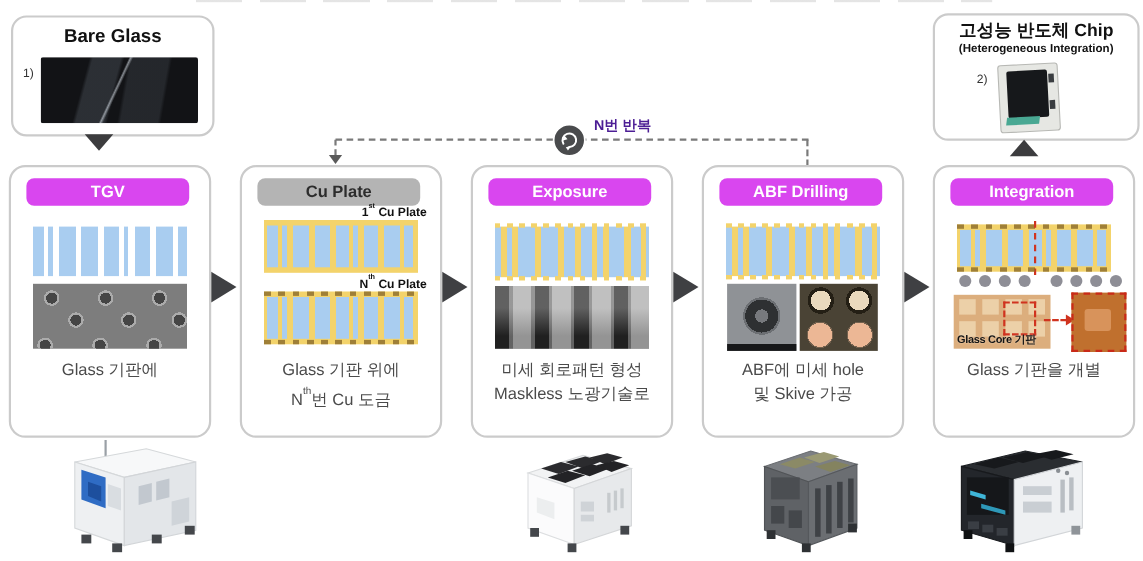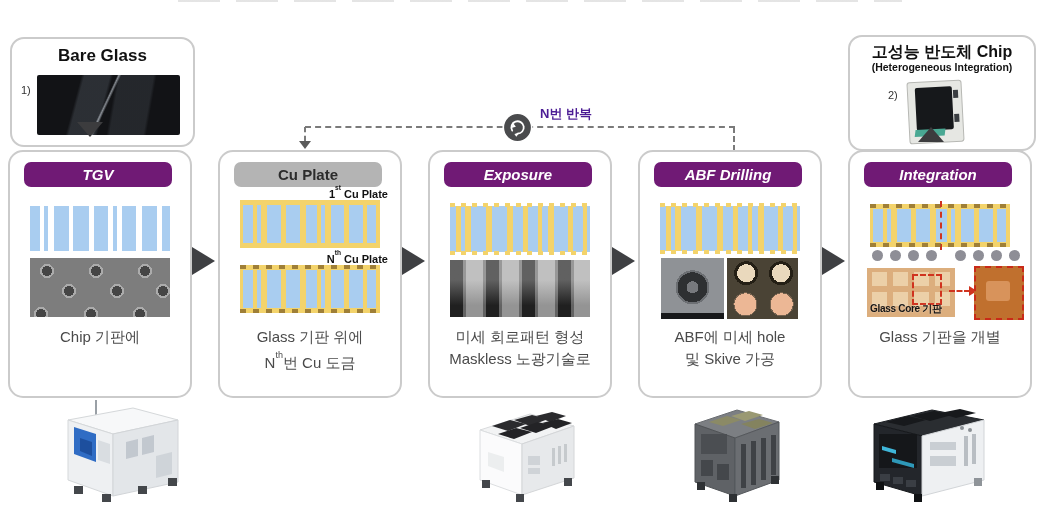--- a/index.html
+++ b/index.html
@@ -4,21 +4,21 @@
 <style>
   html,body{margin:0;padding:0;background:#ffffff;}
   body{font-family:"Liberation Sans","DejaVu Sans",sans-serif;}
   #stage{position:relative;width:1039px;height:510px;background:#ffffff;overflow:hidden;}
 
   
   .top-crop{position:absolute;left:178px;top:0;width:724px;height:2px;
     background:repeating-linear-gradient(90deg,#d9d9d9 0 42px,transparent 42px 58px);opacity:.7;}
 
   
-  .io-box{position:absolute;background:#fff;border:2px solid #cbcbcb;border-radius:14px;margin-top:23px;}
+  .io-box{position:absolute;background:#fff;border:2px solid #cbcbcb;border-radius:14px;}
   #src-box{left:10px;top:14px;width:181px;height:106px;}
   #src-box .ttl{margin-top:7px;text-align:center;font-size:17px;font-weight:800;color:#111;}
   .footnote{position:absolute;font-size:11px;color:#333;}
   #src-box .footnote{left:9px;top:45px;}
   .glass-img{position:absolute;left:25px;top:36px;width:143px;height:60px;background:#121316;border-radius:2px;
     background-image:
       linear-gradient(115deg,transparent 47%,rgba(225,233,242,.55) 48%,transparent 49.4%),
       linear-gradient(105deg,transparent 28%,rgba(160,175,190,.18) 30% 46%,transparent 48%),
       linear-gradient(100deg,transparent 52%,rgba(160,175,190,.13) 54% 76%,transparent 78%);}
   #res-box{left:848px;top:12px;width:184px;height:112px;}
@@ -43,21 +43,21 @@
   #loop-v-right{left:733px;top:127px;height:24px;}
   .loop-head{position:absolute;left:299px;top:141px;width:0;height:0;
     border-left:6px solid transparent;border-right:6px solid transparent;border-top:8px solid #5a5a5a;}
   .loop-icon{position:absolute;left:502px;top:112px;width:31px;height:31px;}
   .loop-label{position:absolute;left:540px;top:105px;font-size:13px;font-weight:800;color:#4c1d95;}
 
   
   .card{position:absolute;top:150px;width:180px;height:244px;background:#fff;border:2px solid #cbcbcb;border-radius:15px;}
   .hdr{position:absolute;left:14px;top:10px;width:148px;height:25px;border-radius:7px;
     text-align:center;line-height:25px;font-size:15px;font-weight:700;}
-  .hdr.blue{background:#701a75;color:#ffffff;font-style:italic;}
+  .hdr.blue{background:#d946ef;color:#ffffff;}
   .hdr.gray{background:#b4b4b4;color:#2c2c2c;}
   .desc{position:absolute;left:0;right:0;top:174px;text-align:center;font-size:15px;color:#4a4a4a;line-height:22px;}
   sup{font-size:60%;position:relative;top:-0.45em;font-weight:inherit;}
   .step-arrow{position:absolute;top:247px;width:0;height:0;
     border-top:14px solid transparent;border-bottom:14px solid transparent;border-left:23px solid #3f4043;}
 
   
   .tgv-bars{position:absolute;left:20px;top:54px;width:140px;height:45px;background:
     linear-gradient(90deg,#a9cdf0 0 7%,#fff 7% 10%,#a9cdf0 10% 13%,#fff 13% 17%,
     #a9cdf0 17% 28%,#fff 28% 31%,#a9cdf0 31% 42%,#fff 42% 46%,#a9cdf0 46% 56%,#fff 56% 59%,
@@ -182,21 +182,21 @@
   <div class="step-arrow" style="left:192px;"></div>
   <div class="step-arrow" style="left:402px;"></div>
   <div class="step-arrow" style="left:612px;"></div>
   <div class="step-arrow" style="left:822px;"></div>
 
   <div class="card" style="left:8px;">
     <div class="hdr blue">TGV</div>
     <div class="tgv-bars"></div>
     <div class="tgv-sem"></div>
     <div class="desc">
-      <div>Chip 기판에</div>
+      <div>Glass 기판에</div>
     </div>
   </div>
 
   <div class="card" style="left:218px;">
     <div class="hdr gray">Cu Plate</div>
     <div class="layer-label" style="top:35px;"><span>1</span><sup>st</sup><span> Cu Plate</span></div>
     <div class="cu-illus" style="top:48px;">
         <div class="cu-inner"></div>
       </div>
     <div class="layer-label" style="top:100px;"><span>N</span><sup>th</sup><span> Cu Plate</span></div>

